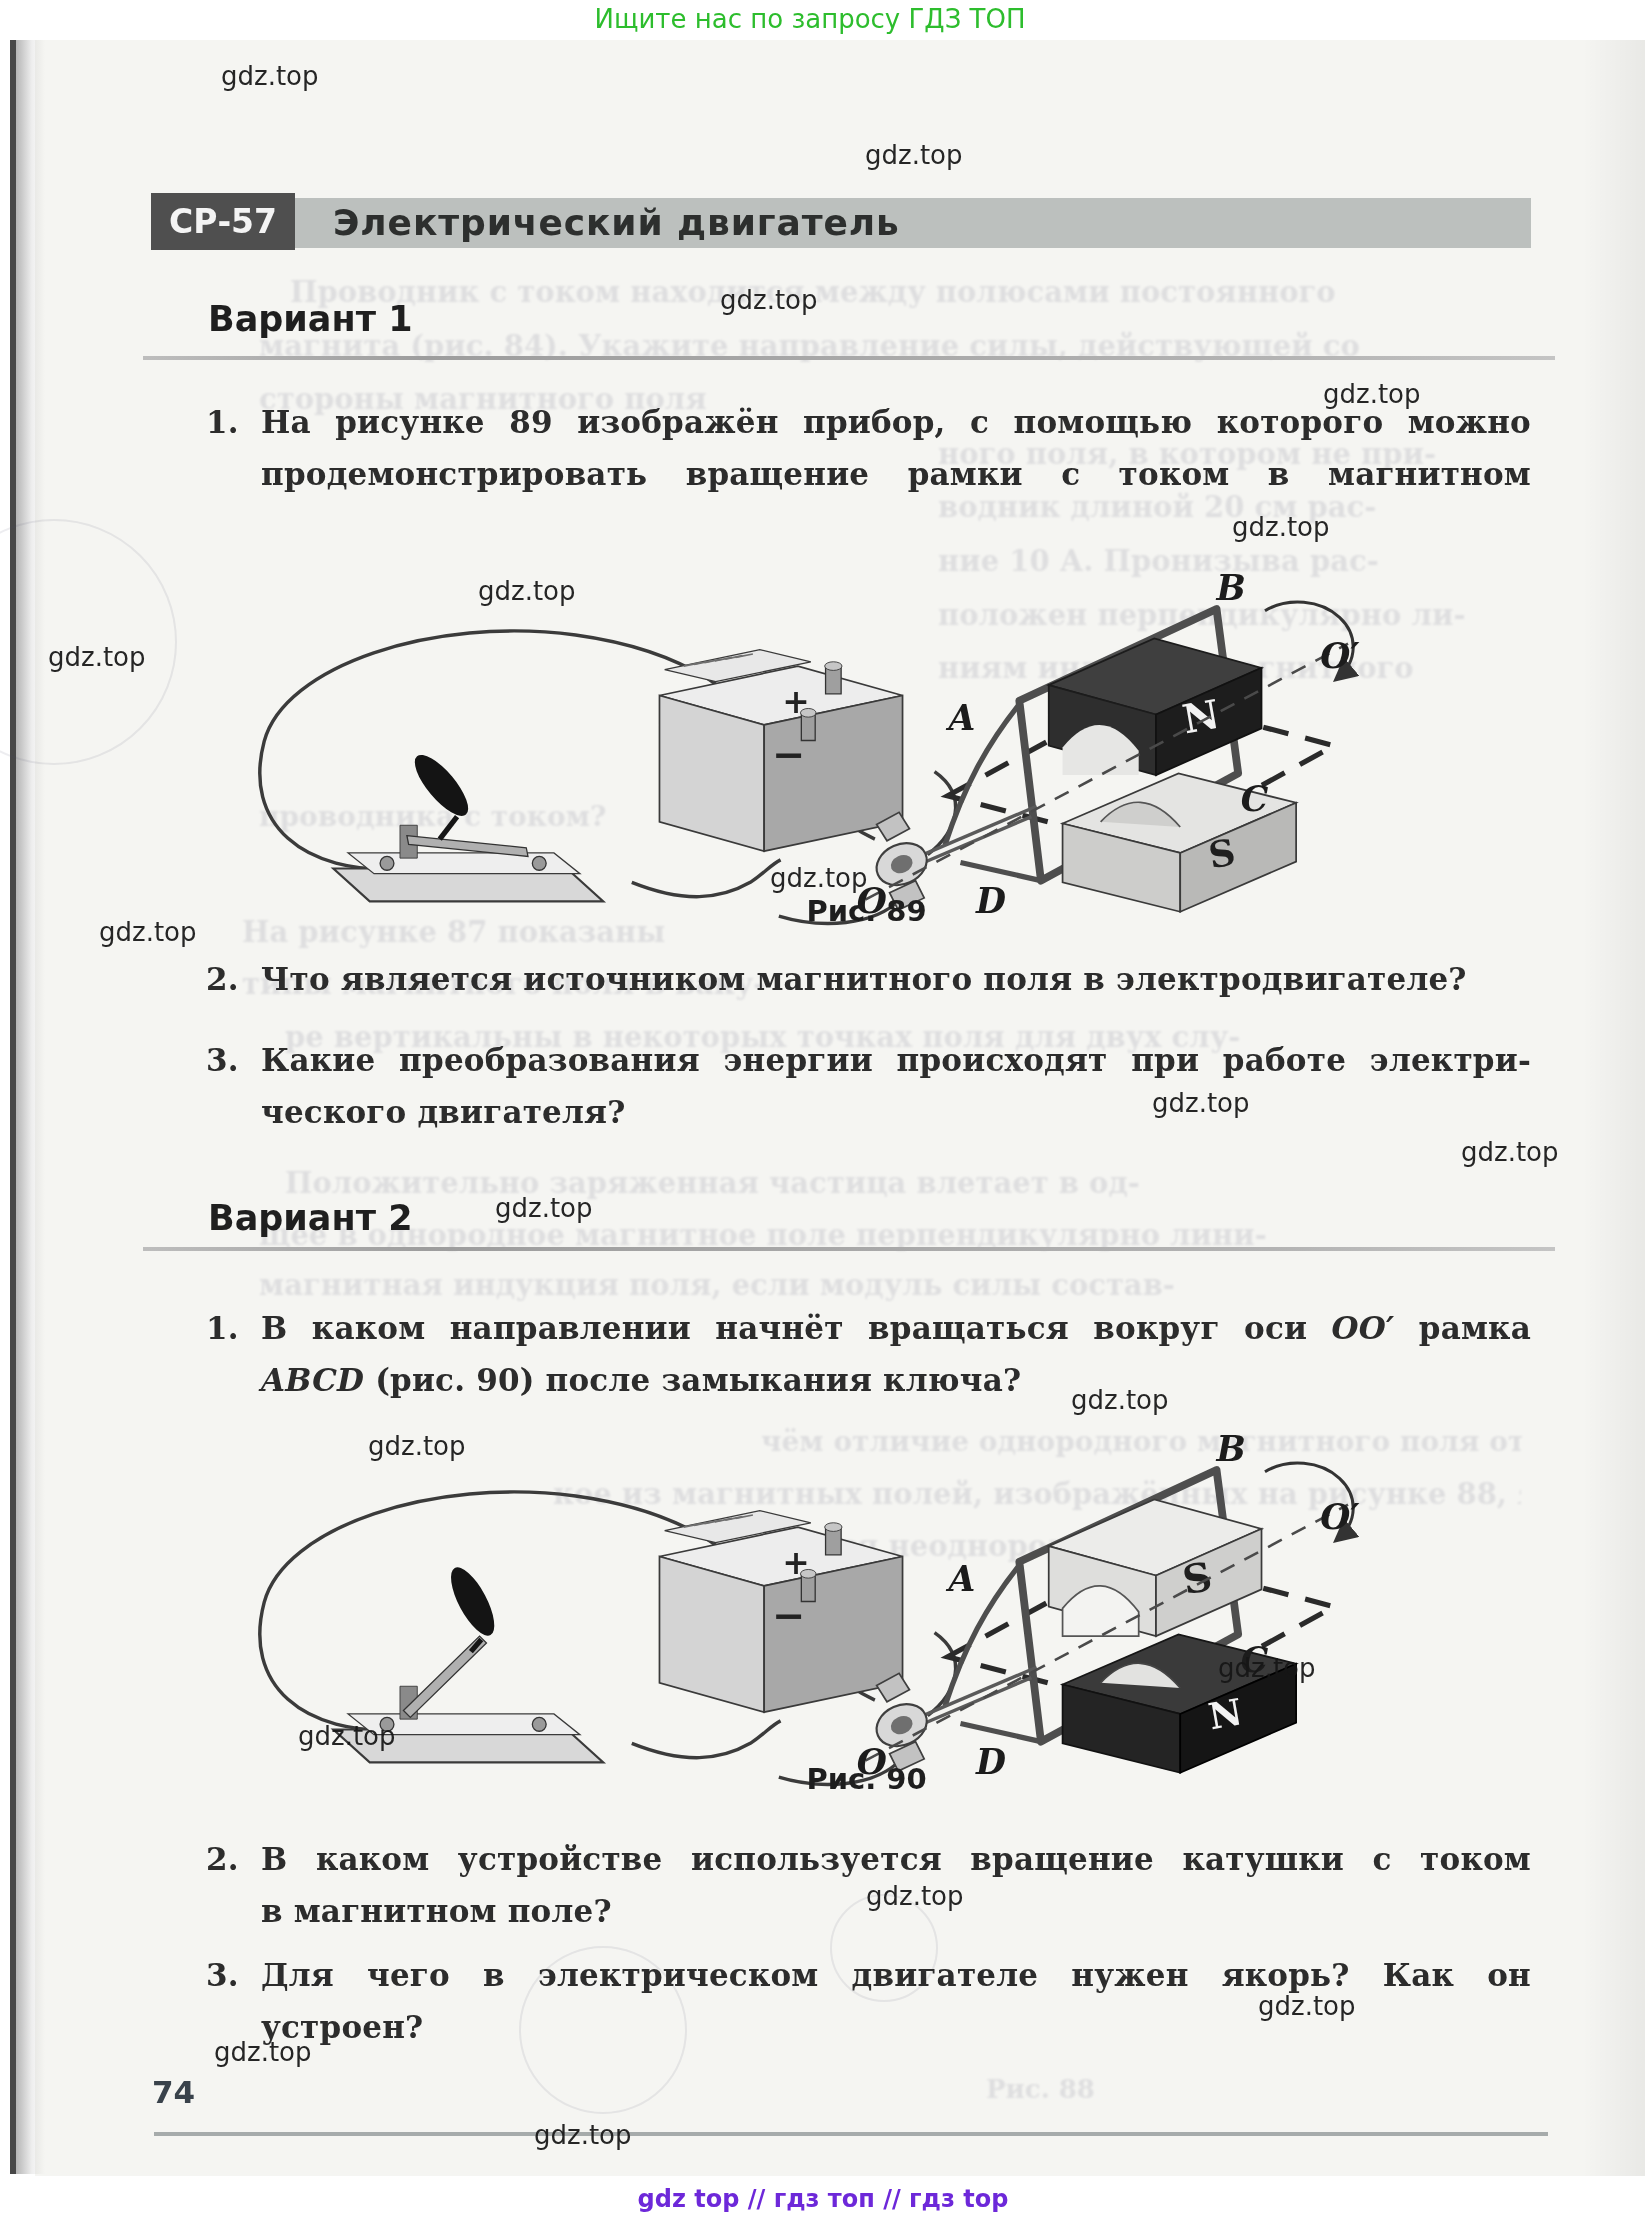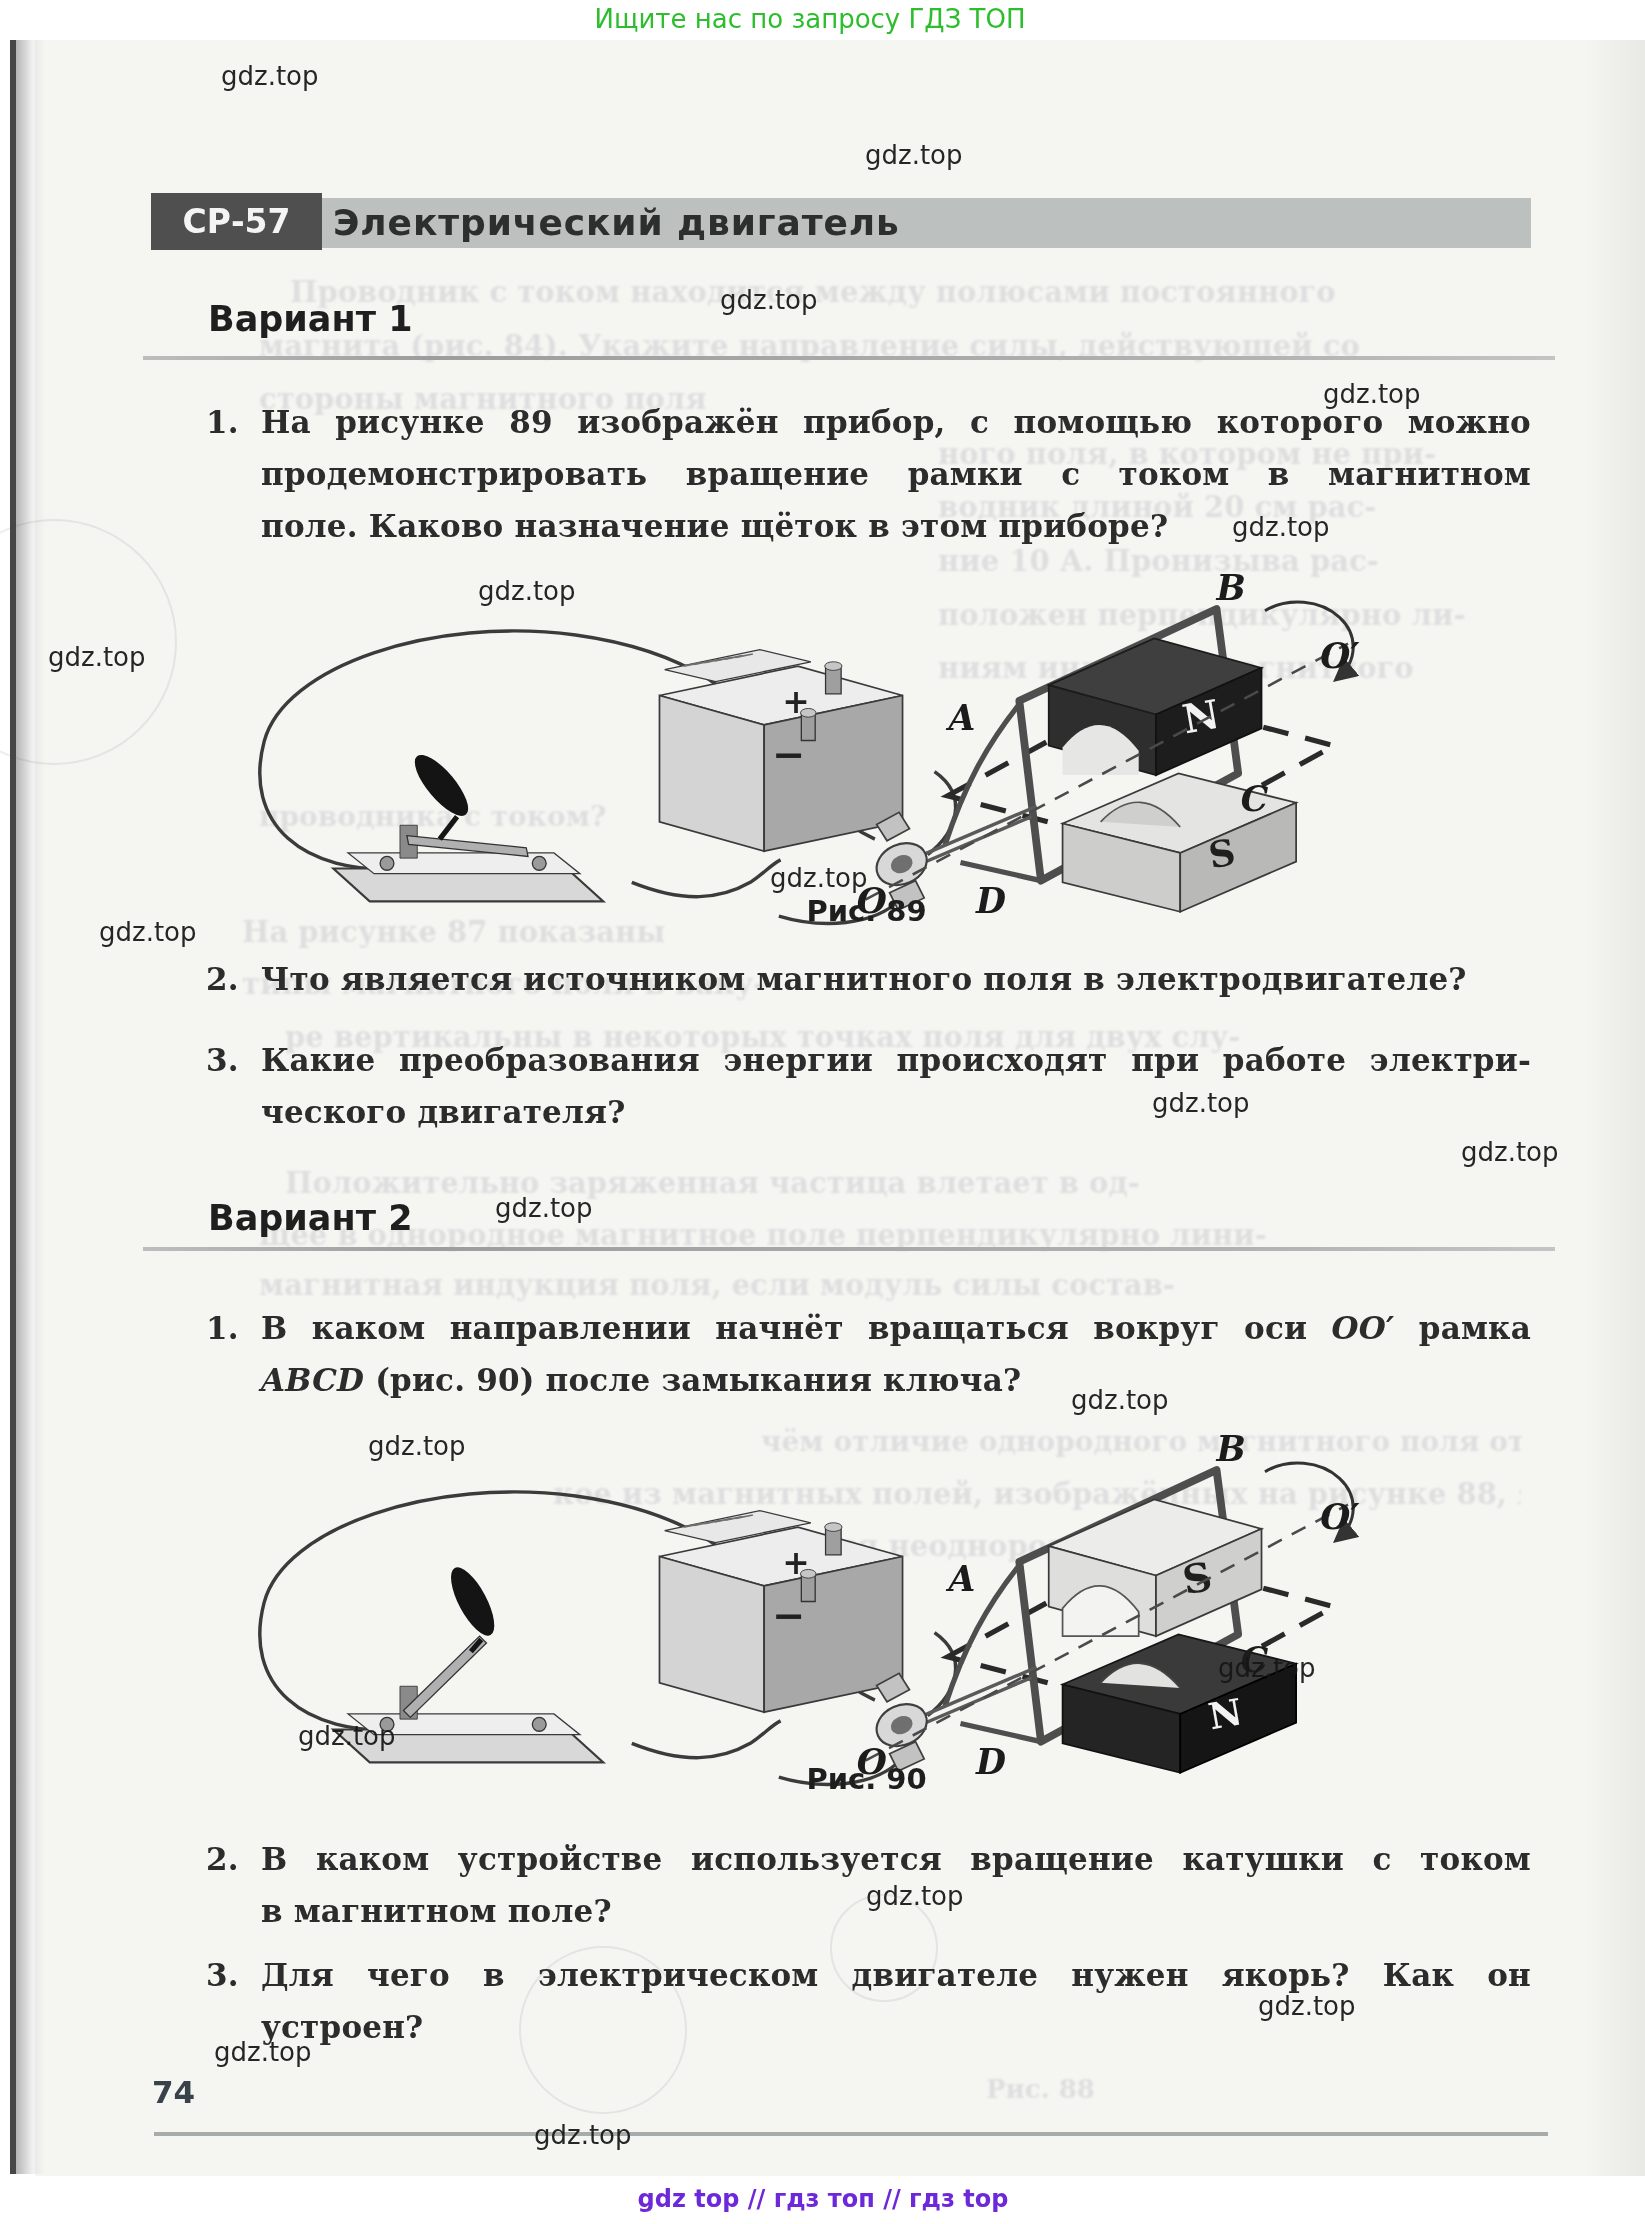--- a/index.html
+++ b/index.html
@@ -13,21 +13,21 @@
   .edge-line{position:absolute;left:10.4px;top:40px;width:5.2px;height:2134px;background:#474747;}
   .edge-grad{position:absolute;left:15.6px;top:40px;width:29px;height:2134px;
        background:linear-gradient(90deg,rgba(90,90,90,.45),rgba(120,120,120,.12) 55%,rgba(0,0,0,0));}
   
   .promo-top{position:absolute;left:0;top:4.3px;width:1620px;text-align:center;
        font:500 26px "DejaVu Sans",sans-serif;color:#2dbd2d;}
   .promo-bottom{position:absolute;left:0;top:2185px;width:1646px;text-align:center;
        font:700 24px "DejaVu Sans",sans-serif;color:#6d28d9;}
   
   .hdr-bar{position:absolute;left:151px;top:198px;width:1380px;height:50px;background:#bcc0be;}
-  .hdr-box{position:absolute;left:151px;top:193px;width:171px;height:57px;background:#4f4f4f;
+  .hdr-box{position:absolute;left:151px;top:193px;width:144px;height:57px;background:#4f4f4f;
        color:#f4f4f4;font:700 33px/57px "DejaVu Sans",sans-serif;text-align:center;}
   .hdr-title{position:absolute;left:333px;top:198px;height:50px;
        font:700 36px/50px "DejaVu Sans",sans-serif;color:#2d2f2e;letter-spacing:0.9px;}
   .variant{position:absolute;font:700 35px "DejaVu Sans",sans-serif;color:#1f1f1f;}
   .rule{position:absolute;left:143px;width:1412px;height:3.5px;
        background:linear-gradient(90deg,#bdbdbd,#9d9d9d 20%,#b3b3b3 80%,#c4c4c4);}
   
   .q{position:absolute;left:206px;width:1325px;padding-left:55px;box-sizing:border-box;
      font:700 31px/52px "DejaVu Serif",serif;color:#2c2c2c;letter-spacing:0.2px;}
   .qnum{position:absolute;left:0;top:0;}
@@ -90,21 +90,20 @@
 <div class="hdr-box">СР-57</div>
 <div class="hdr-title">Электрический двигатель</div>
 
 <div class="variant" style="left:208px;top:299px">Вариант 1</div>
 <div class="rule" style="top:356px"></div>
 
 <div class="q" style="top:396px">
   <span class="qnum">1.</span>
   <div class="jl">На рисунке 89 изображён прибор, с помощью которого можно</div>
   <div class="jl">продемонстрировать вращение рамки с током в магнитном</div>
-  <div class="ll">поле. Каково назначение щёток в этом приборе?</div>
 </div>
 
 <svg class="abs" style="left:182px;top:564px" width="1211" height="372" viewBox="0 0 1400 430">
   <defs>
     <marker id="arr89" markerWidth="10" markerHeight="10" refX="6" refY="4" orient="auto">
       <path d="M0,0 L8,4 L0,8 Z" fill="#333"></path>
     </marker>
   </defs>
 
   <g>

